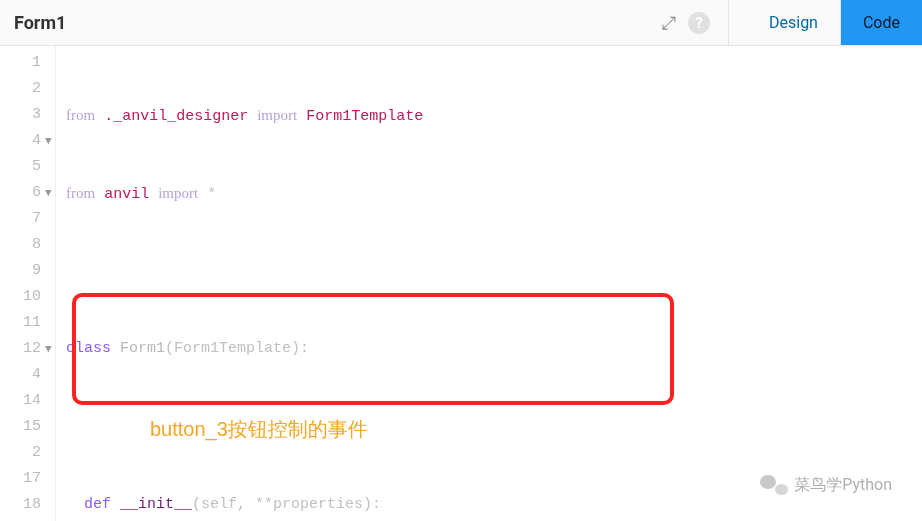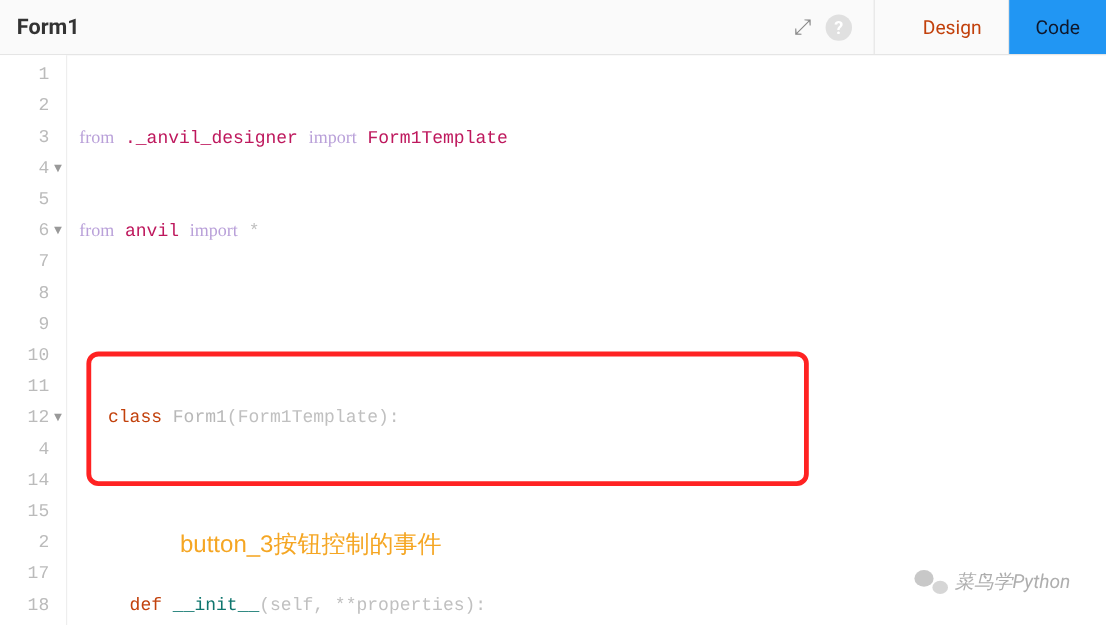--- a/index.html
+++ b/index.html
@@ -57,21 +57,21 @@
 }
 .tab {
   height: 100%;
   padding: 0 22px;
   display: flex;
   align-items: center;
   font-size: 16px;
   cursor: pointer;
   border-left: 1px solid #e5e5e5;
 }
-.tab-design { color: #c2410c; background: #fafafa; padding-left: 40px; }
+.tab-design { color: #0369a1; background: #fafafa; padding-left: 40px; }
 .tab-code { color: #0f172a; background: #2196f3; }
 
 .editor {
   display: flex;
   height: calc(100% - 46px);
   font-family: "SFMono-Regular", Consolas, "Liberation Mono", Menlo, monospace;
   font-size: 15px;
   line-height: 26px;
 }
 .gutter {
@@ -93,54 +93,53 @@
 .code-area {
   flex: 1;
   padding-top: 4px;
   padding-left: 10px;
   position: relative;
   white-space: pre;
 }
 .line { height: 26px; }
 
 .kw { color: #b9a0d9; font-family: Liberation Serif, serif; }
-.kw2 { color: #c2410c; margin-left: 24px; }
+.kw2 { color: #8b5cf6; }
 .nm { color: #be185d; }
 .op { color: #c0c0c0; }
-.fn { color: #0f766e; }
+.fn { color: #701a75; }
 .cls { color: #b8b8b8; }
 
 .highlight-box {
   position: absolute;
   border: 4px solid #f22;
   border-radius: 10px;
   left: 72px;
   top: 293px;
   width: 602px;
   height: 112px;
   pointer-events: none;
 }
 
 .annotation {
   position: absolute;
   left: 150px;
-  top: 440px;
+  top: 416px;
   font-size: 20px;
   color: #f5a623;
   font-family: -apple-system, sans-serif;
 }
 
 .watermark {
   position: absolute;
   right: 30px;
   bottom: 24px;
   display: flex;
   align-items: center;
   opacity: 0.8;
-  font-style: italic;
 }
 .watermark .wx {
   width: 28px;
   height: 24px;
   margin-right: 6px;
   position: relative;
 }
 .watermark .wx::before, .watermark .wx::after {
   content: "";
   position: absolute;

